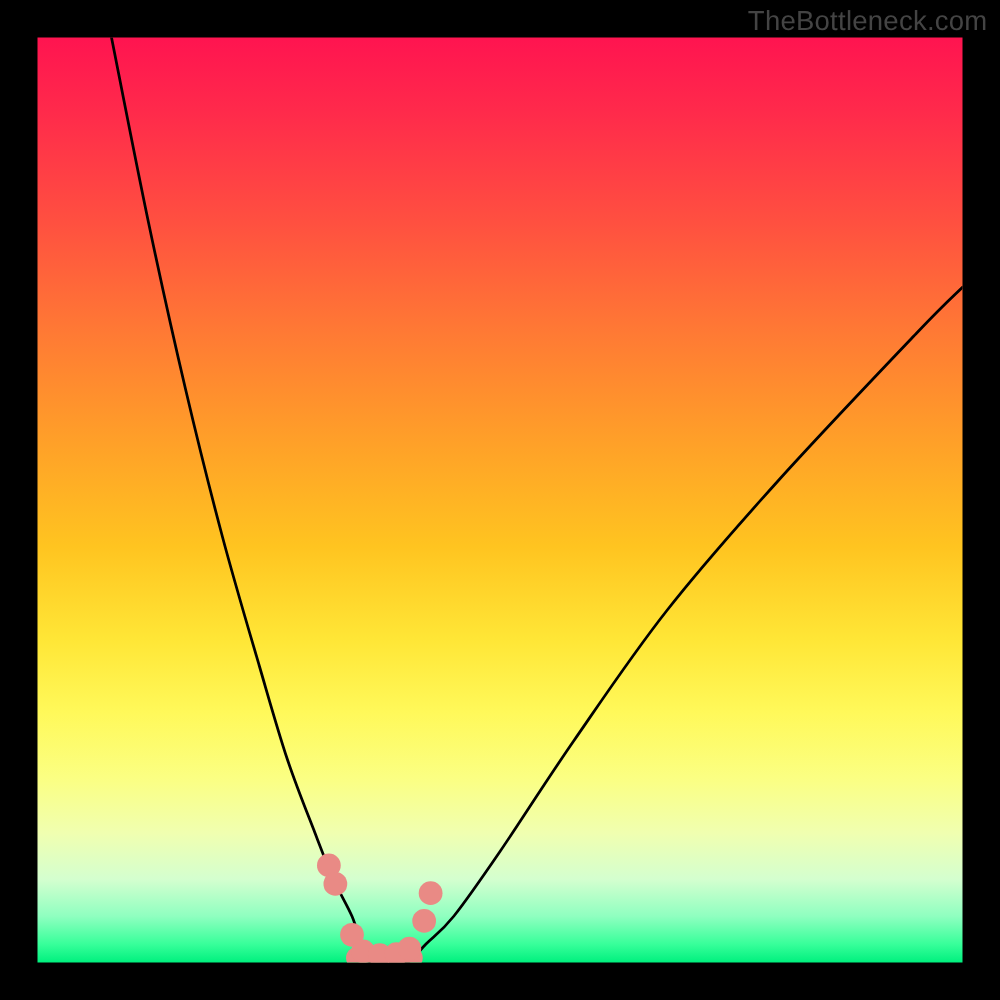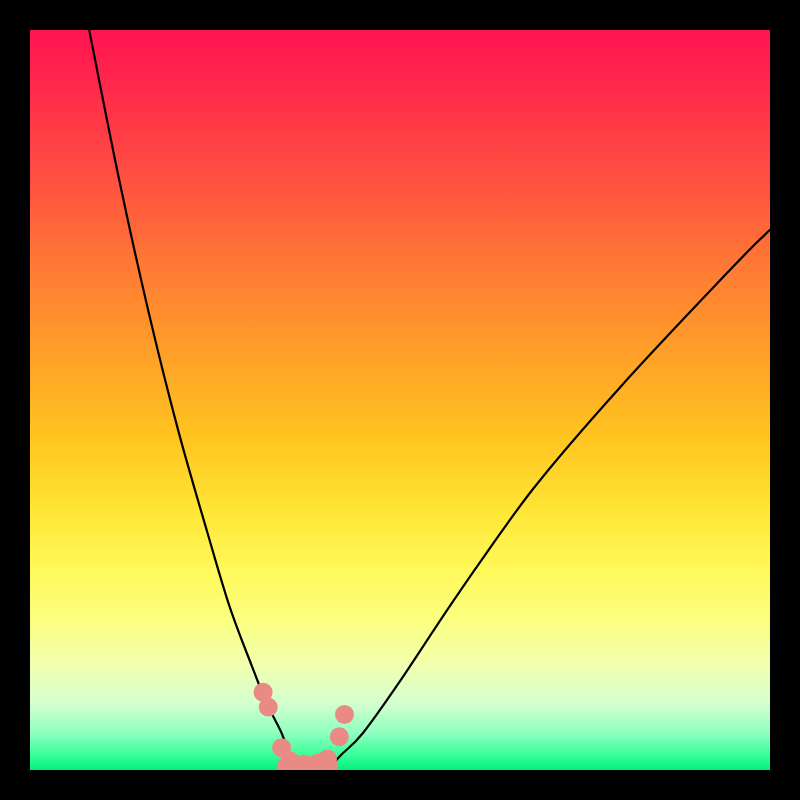--- a/index.html
+++ b/index.html
@@ -55,20 +55,21 @@
     position: absolute;
     left: 0; top: 0;
     width: 740px;
     height: 740px;
   }
 </style>
 </head>
 <body>
 
 <div class="frame">
+  <div class="watermark">TheBottleneck.com</div>
   <div class="plot">
     <svg class="curves" viewBox="0 0 740 740" preserveAspectRatio="none">
       <path id="curve-path" fill="none" stroke="#000000" stroke-width="2.2" stroke-linecap="round" stroke-linejoin="round" d="M 59.2,0 C 64.13333333333334,24.666666666666668 78.93333333333334,101.13333333333333 88.8,148 C 98.66666666666666,194.86666666666667 108.53333333333333,239.26666666666665 118.4,281.2 C 128.26666666666668,323.1333333333333 138.13333333333333,362.59999999999997 148,399.59999999999997 C 157.86666666666667,436.59999999999997 168.96666666666667,473.59999999999997 177.6,503.2 C 186.23333333333332,532.8 192.4,555 199.8,577.2 C 207.20000000000002,599.4000000000001 215.83333333333334,620.3666666666667 222,636.4 C 228.16666666666666,652.4333333333333 231.86666666666667,662.3 236.8,673.4 C 241.73333333333335,684.5 247.90000000000003,694.3666666666667 251.60000000000002,703 C 255.3,711.6333333333333 256.53333333333336,719.0333333333334 259,725.2 C 261.46666666666664,731.3666666666667 262.7,737.5333333333333 266.4,740 C 270.09999999999997,742.4666666666667 276.26666666666665,740 281.2,740 C 286.1333333333333,740 291.06666666666666,742.4666666666667 296,740 C 300.93333333333334,737.5333333333333 304.6333333333333,731.3666666666667 310.8,725.2 C 316.9666666666667,719.0333333333334 323.1333333333333,715.3333333333334 333,703 C 342.8666666666667,690.6666666666666 353.9666666666667,674.6333333333334 370,651.2 C 386.0333333333333,627.7666666666667 407,594.4666666666667 429.2,562.4 C 451.4,530.3333333333333 476.0666666666667,493.33333333333337 503.20000000000005,458.8 C 530.3333333333334,424.26666666666665 558.7,392.2 592,355.2 C 625.3,318.2 678.3333333333334,262.69999999999993 703,236.79999999999995 C 727.6666666666666,210.89999999999998 733.8333333333334,205.96666666666673 740,199.80000000000007"></path>
       <g id="markers">
           <path d="M 255.29999999999998,736.3 L 299.70000000000005,736.3" stroke="#e98a85" stroke-width="17" stroke-linecap="round" fill="none"></path>
           <circle cx="233.1" cy="662.3" r="9.5" fill="#e98a85"></circle>
           <circle cx="238.28" cy="677.1" r="9.5" fill="#e98a85"></circle>
           <circle cx="251.60000000000002" cy="717.8" r="9.5" fill="#e98a85"></circle>
           <circle cx="260.48" cy="731.12" r="9.5" fill="#e98a85"></circle>
           <circle cx="273.8" cy="734.08" r="9.5" fill="#e98a85"></circle>

